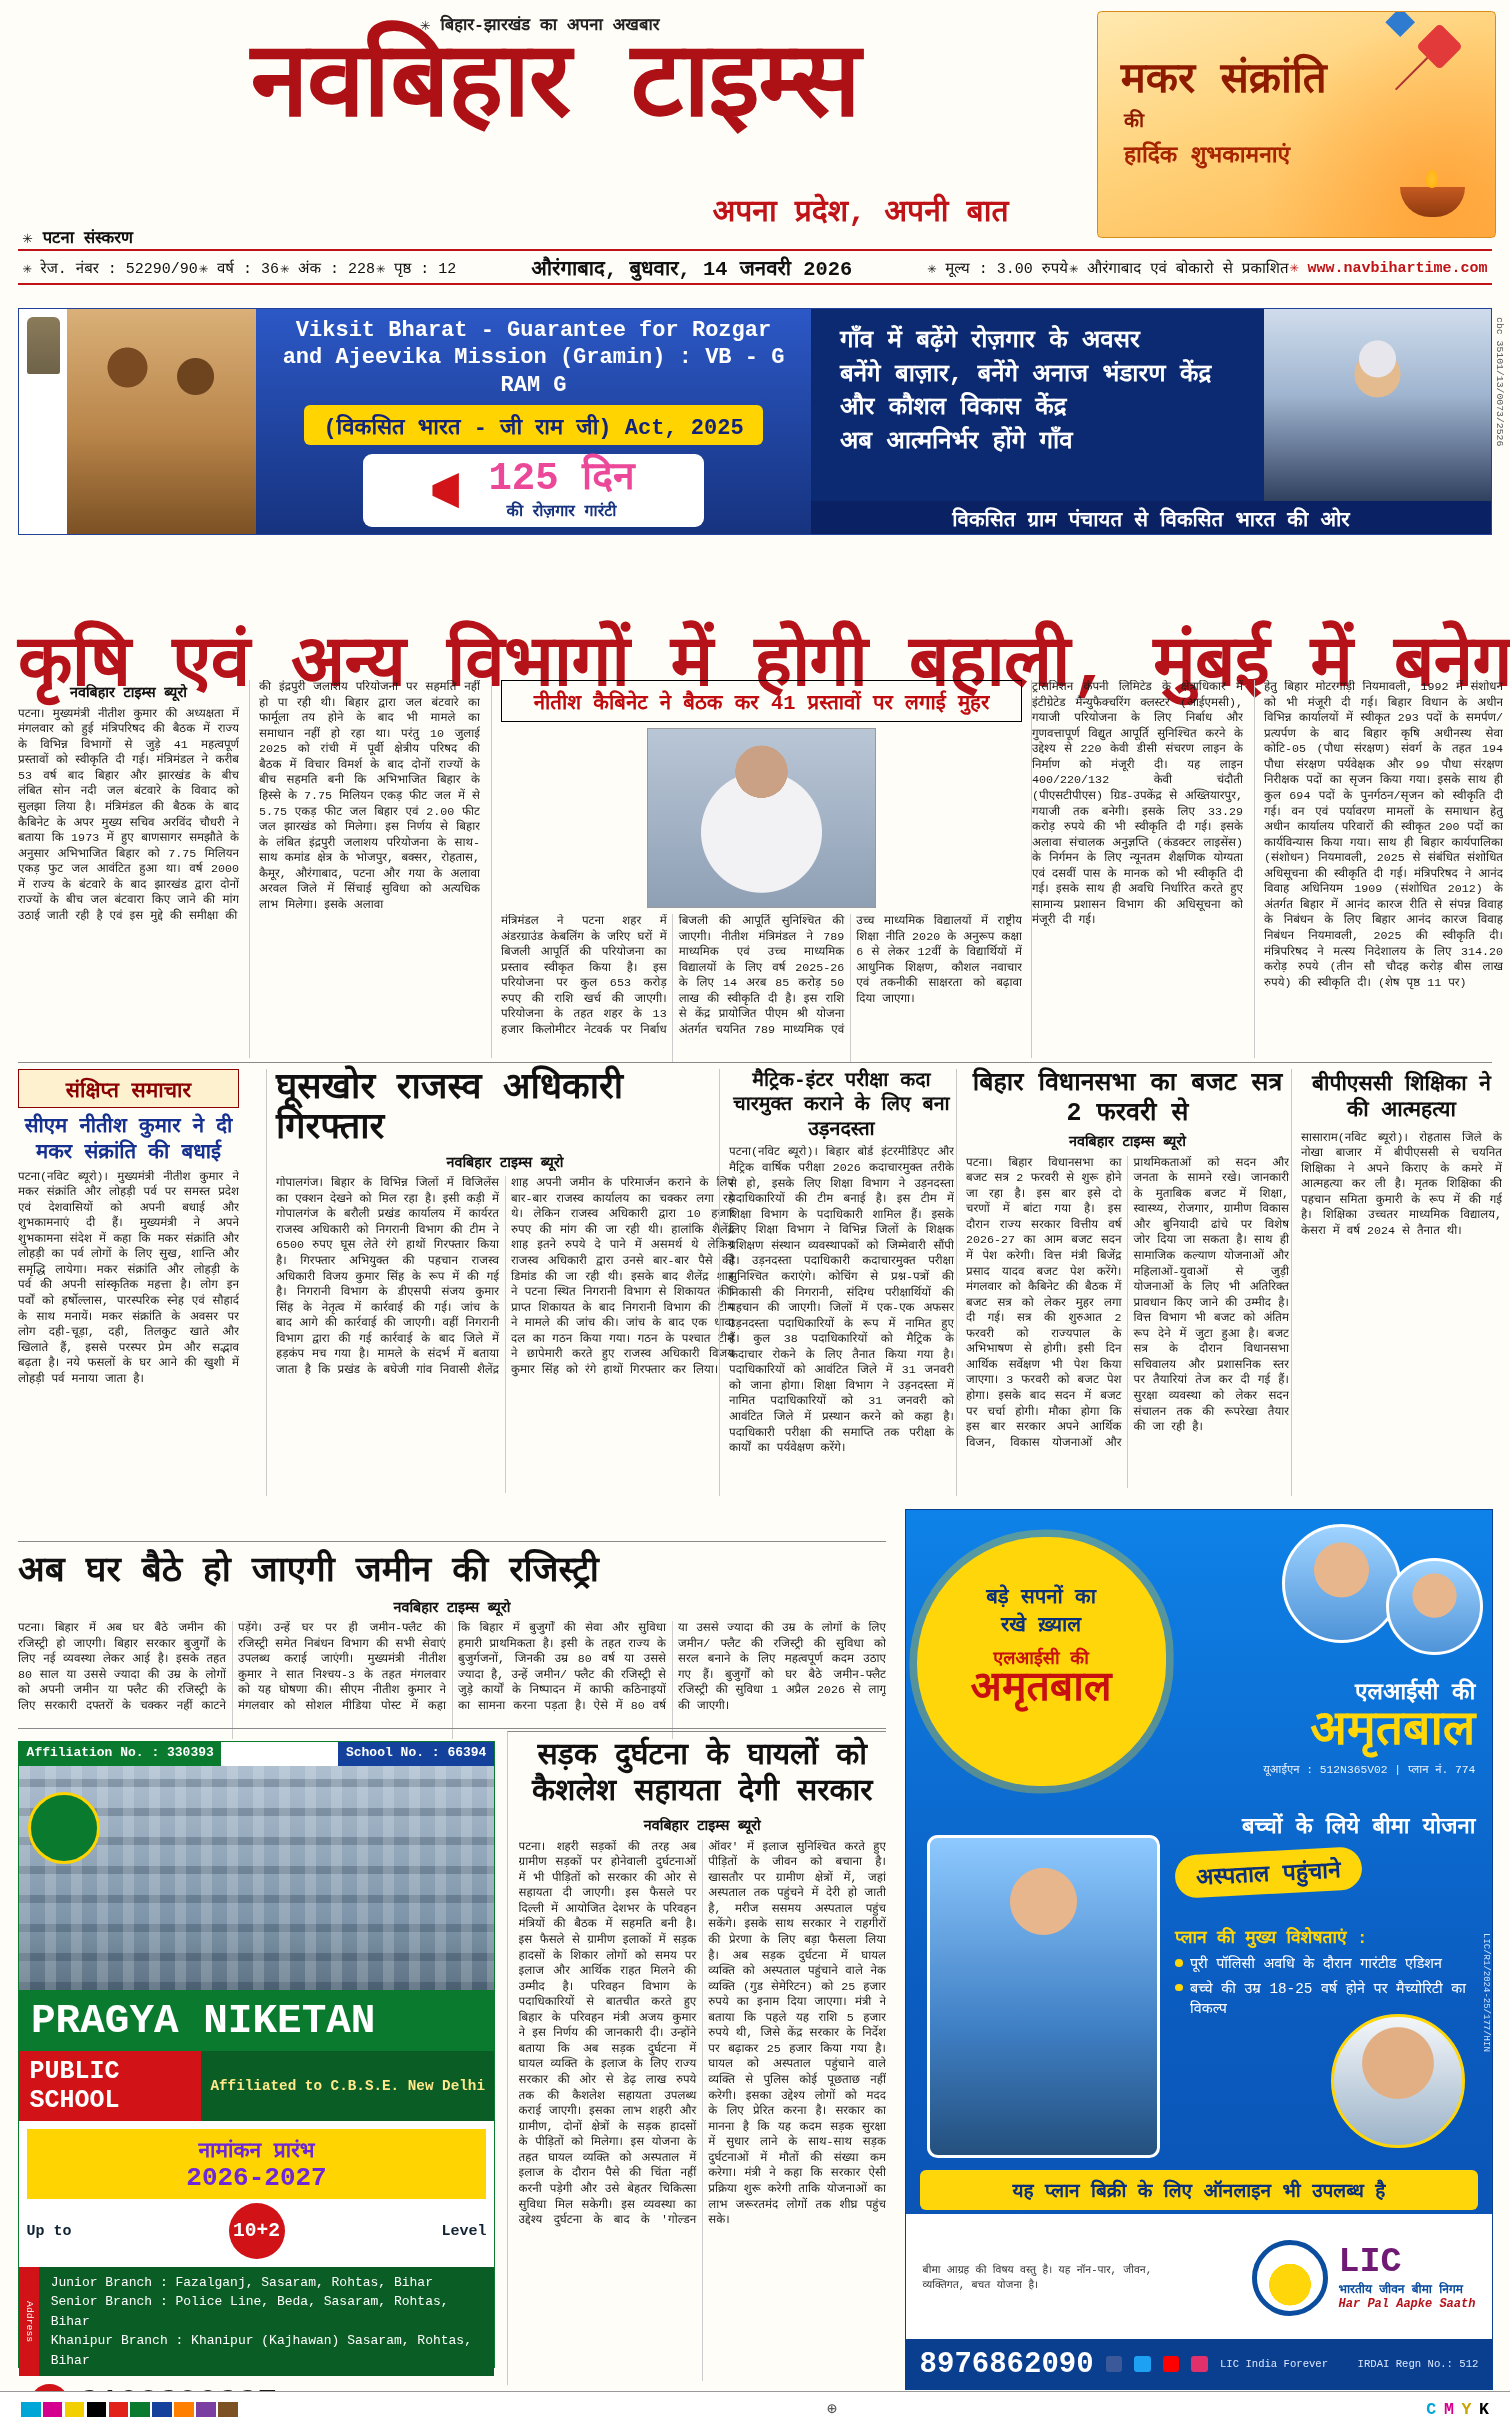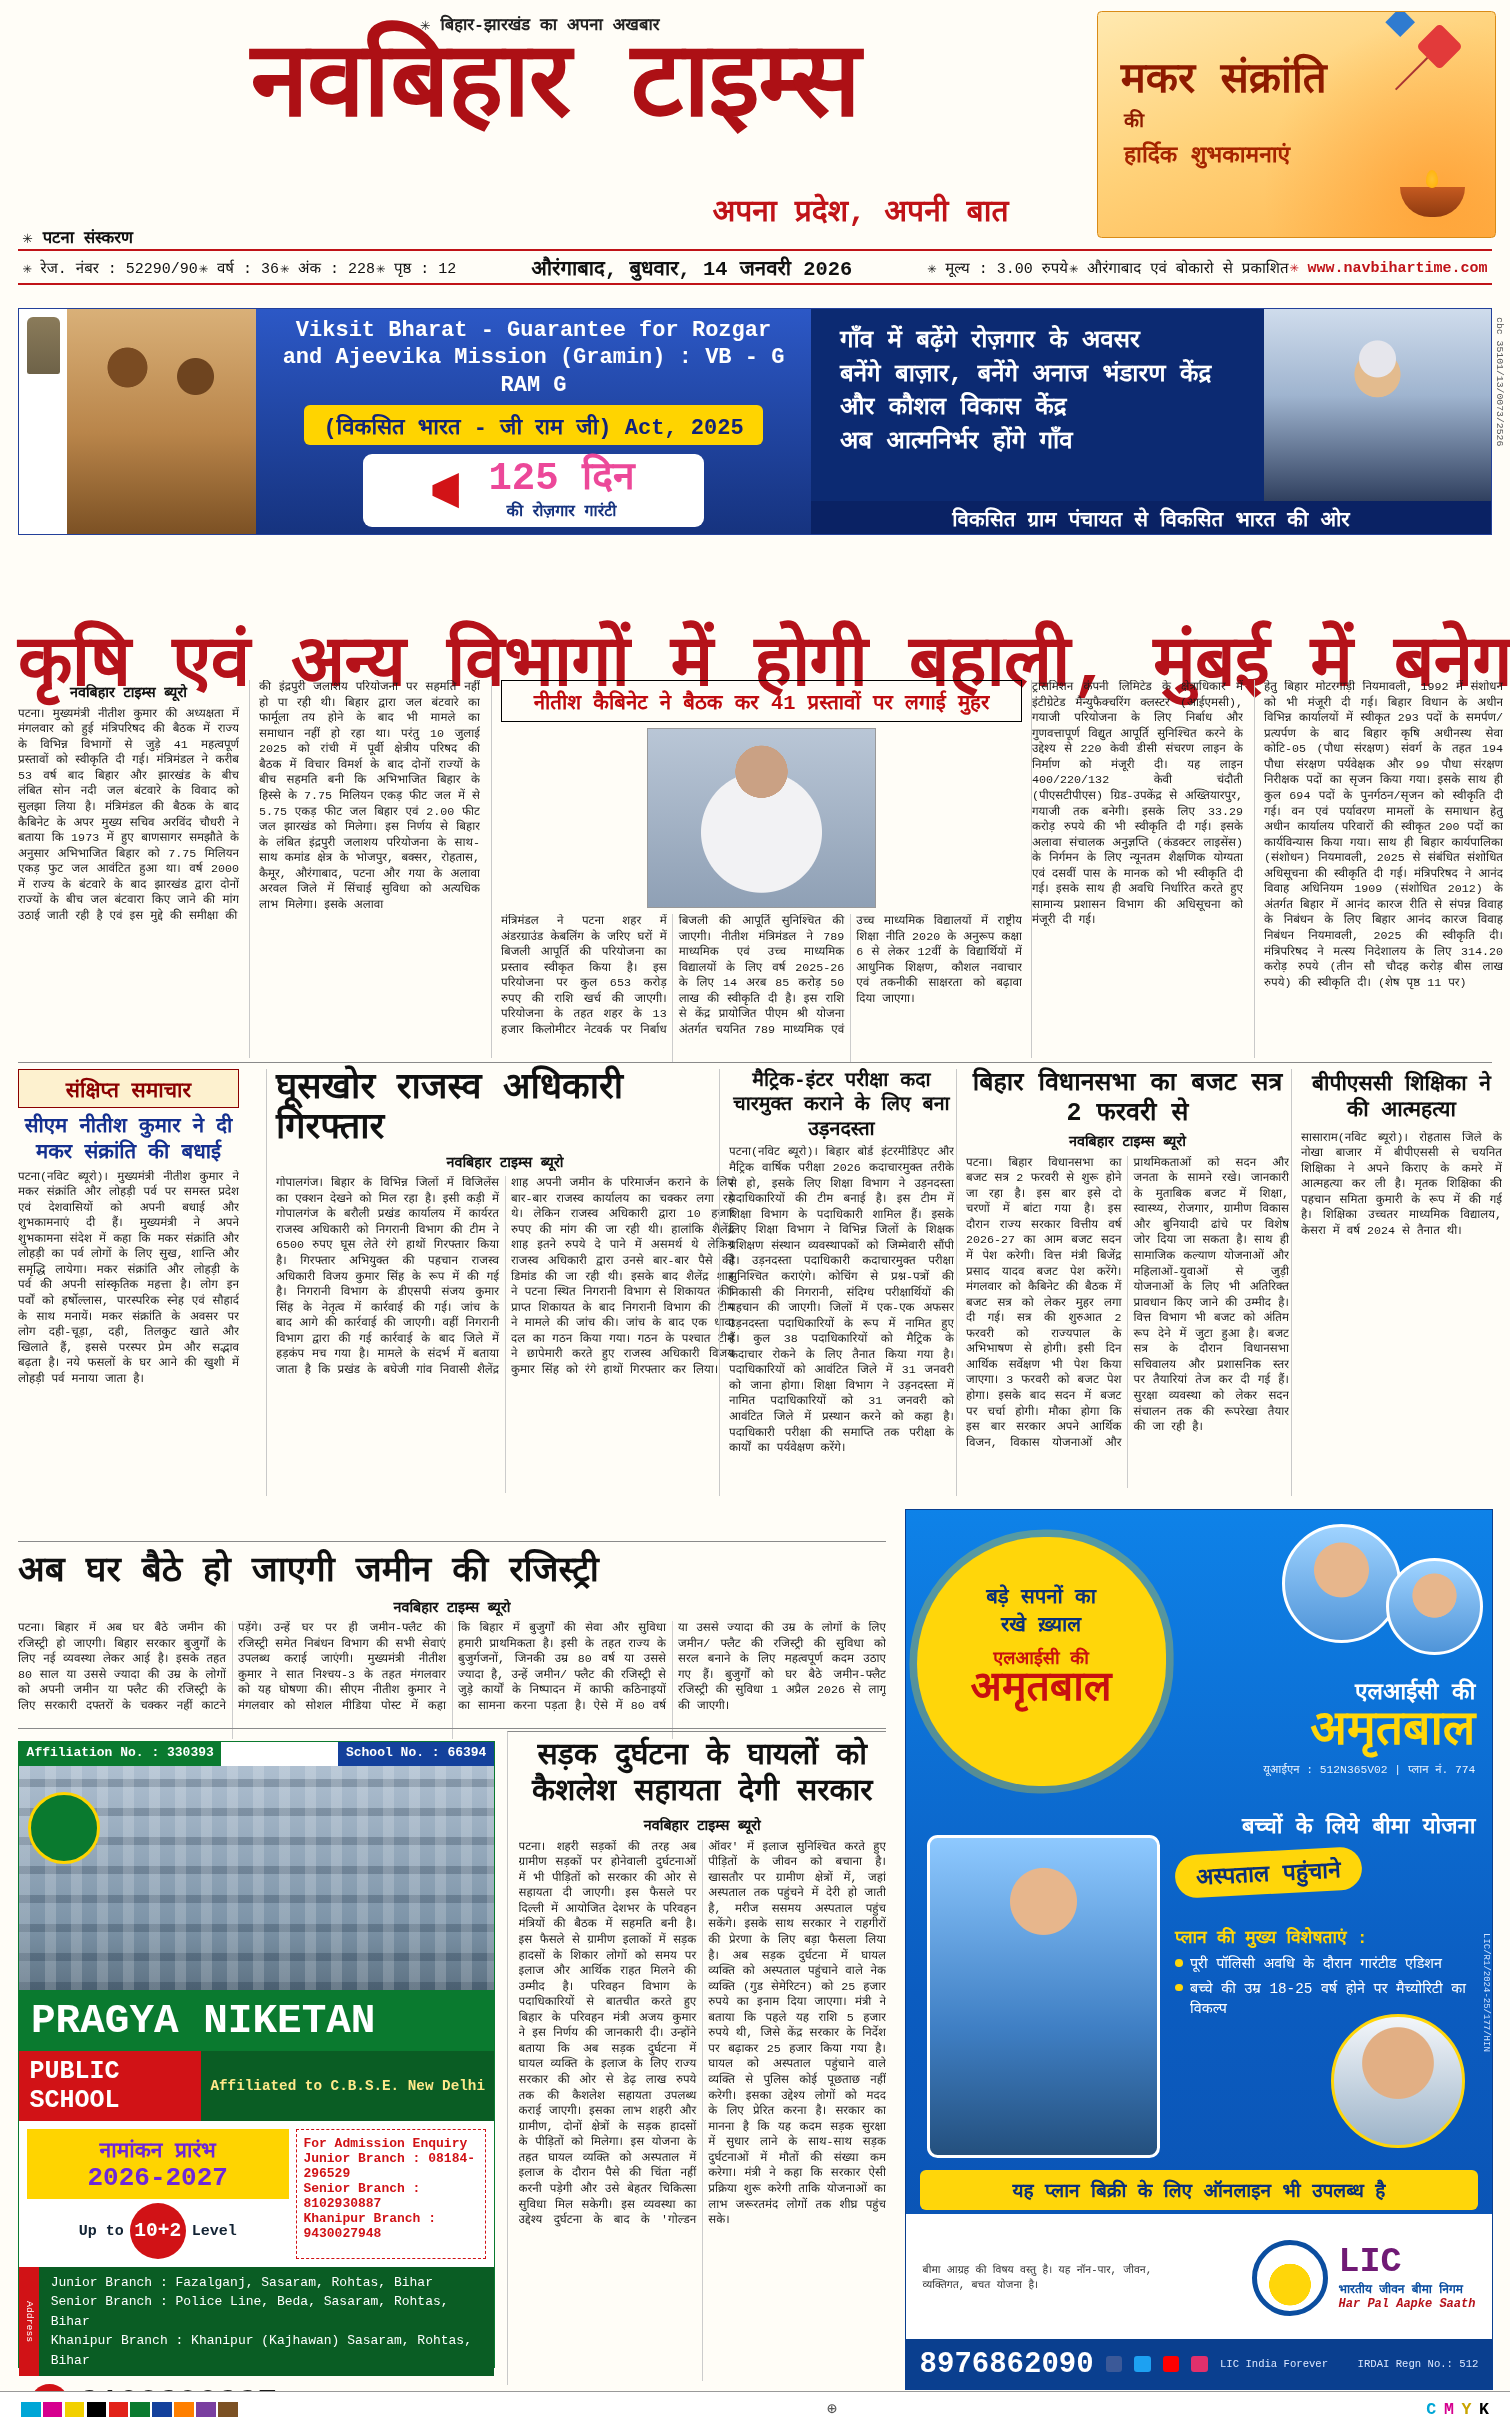--- a/index.html
+++ b/index.html
@@ -142,21 +142,21 @@
      repeating-linear-gradient(0deg,rgba(20,40,60,.25) 0 7.6px,transparent 7.6px 29px),
      linear-gradient(180deg,#aebfd0 0%,#7d94a8 70%,#5d7283 100%)}
   .sch-logo{position:absolute;left:9px;top:26px;width:66px;height:66px;border-radius:50%;background:#0a7a2f;border:3px solid #ffd400}
   .sch-name{background:#0a7a2f;color:#fff;font-size:41px;font-weight:800;padding:7.6px 12px}
   .sch-row{display:flex}
   .sch-type{background:#d11216;color:#fff;font-size:25px;font-weight:800;padding:6px 10.6px;flex:1}
   .sch-affl{background:#0a5d24;color:#ffe98a;font-size:14.3px;font-weight:bold;display:flex;align-items:center;padding:0 9px}
   .sch-mid{display:flex;gap:7.6px;padding:7.6px}
   .sch-adm{background:#ffd400;color:#6d28d9;font-weight:800;font-size:21px;text-align:center;padding:6px 7.6px;flex:1}
   .sch-session{font-size:26px}
-  .sch-upto{display:flex;align-items:center;gap:6px;justify-content:center;margin-top:4.5px;color:#123;font-size:15px;font-weight:bold}
+  .sch-upto{display:flex;align-items:center;gap:6px;justify-content:space-between;margin-top:4.5px;color:#123;font-size:15px;font-weight:bold}
   .sch-lvl{width:56px;height:56px;border-radius:50%;background:#d11216;color:#fff;font-size:19.6px;font-weight:800;display:flex;align-items:center;justify-content:center}
   .sch-enq{border:1.5px dashed #d11216;color:#d11216;font-weight:bold;font-size:13px;padding:6px;width:190px;box-sizing:border-box}
   .sch-branches{background:#0a5d24;color:#fff;font-size:13px;line-height:1.5;padding:6px 9px;position:relative}
   .addr{position:absolute;left:0;top:0;bottom:0;width:19.6px;background:#d11216;color:#fff;writing-mode:vertical-rl;font-size:9.8px;display:flex;align-items:center;justify-content:center}
   .sch-phone-row{display:flex;align-items:center;gap:10.6px;padding:7.6px 10.6px}
   .phone-ic{width:39px;height:39px;border-radius:50%;background:#d11216;color:#fff;font-size:21px;display:flex;align-items:center;justify-content:center}
   .sch-phone{font-size:33px;font-weight:800;color:#1a1a1a}
   .sch-visit{font-size:22.7px;font-weight:800;color:#0a7a2f;text-align:center;padding:1.5px 0 6px}
 
   
@@ -357,26 +357,20 @@
         <div class="sch-adm">
           <div>नामांकन प्रारंभ</div>
           <div class="sch-session">2026-2027</div>
         </div>
         <div class="sch-upto">
           <span>Up to</span>
           <span class="sch-lvl">10+2</span>
           <span>Level</span>
         </div>
       </div>
-      <div class="sch-enq">
-        <div>For Admission Enquiry</div>
-        <div>Junior Branch : 08184-296529</div>
-        <div>Senior Branch : 8102930887</div>
-        <div>Khanipur Branch : 9430027948</div>
-      </div>
     </div>
     <div class="sch-branches">
       <div class="addr">Address</div>
       <div style="padding-left:22.7px">Junior Branch : Fazalganj, Sasaram, Rohtas, Bihar</div>
       <div style="padding-left:22.7px">Senior Branch : Police Line, Beda, Sasaram, Rohtas, Bihar</div>
       <div style="padding-left:22.7px">Khanipur Branch : Khanipur (Kajhawan) Sasaram, Rohtas, Bihar</div>
     </div>
     <div class="sch-phone-row">
       <div class="phone-ic">✆</div>
       <div class="sch-phone">8102890887</div>

